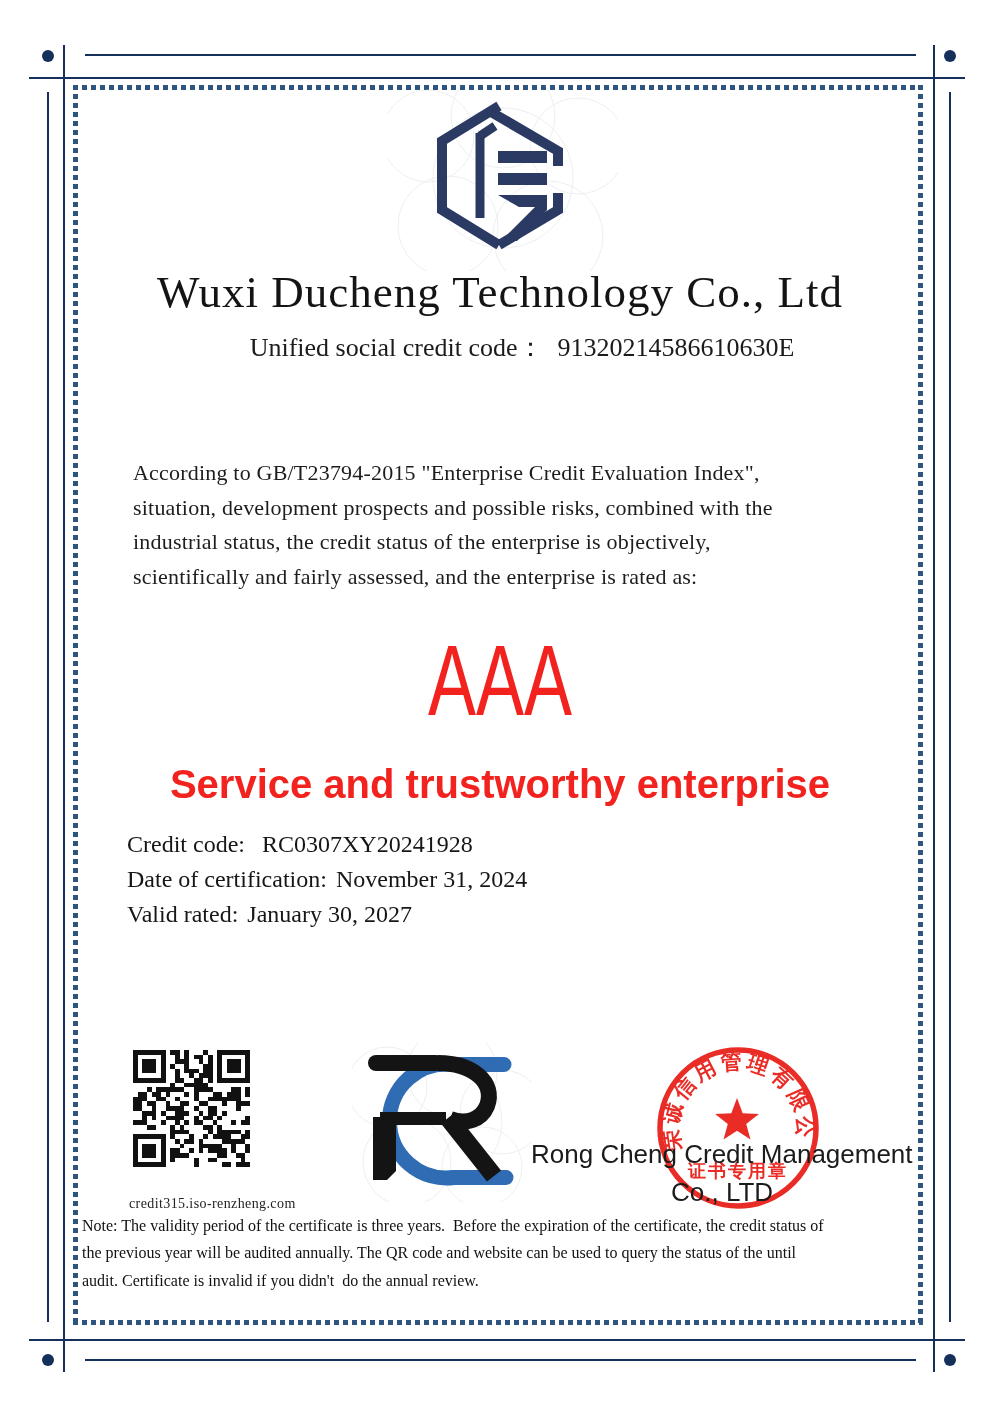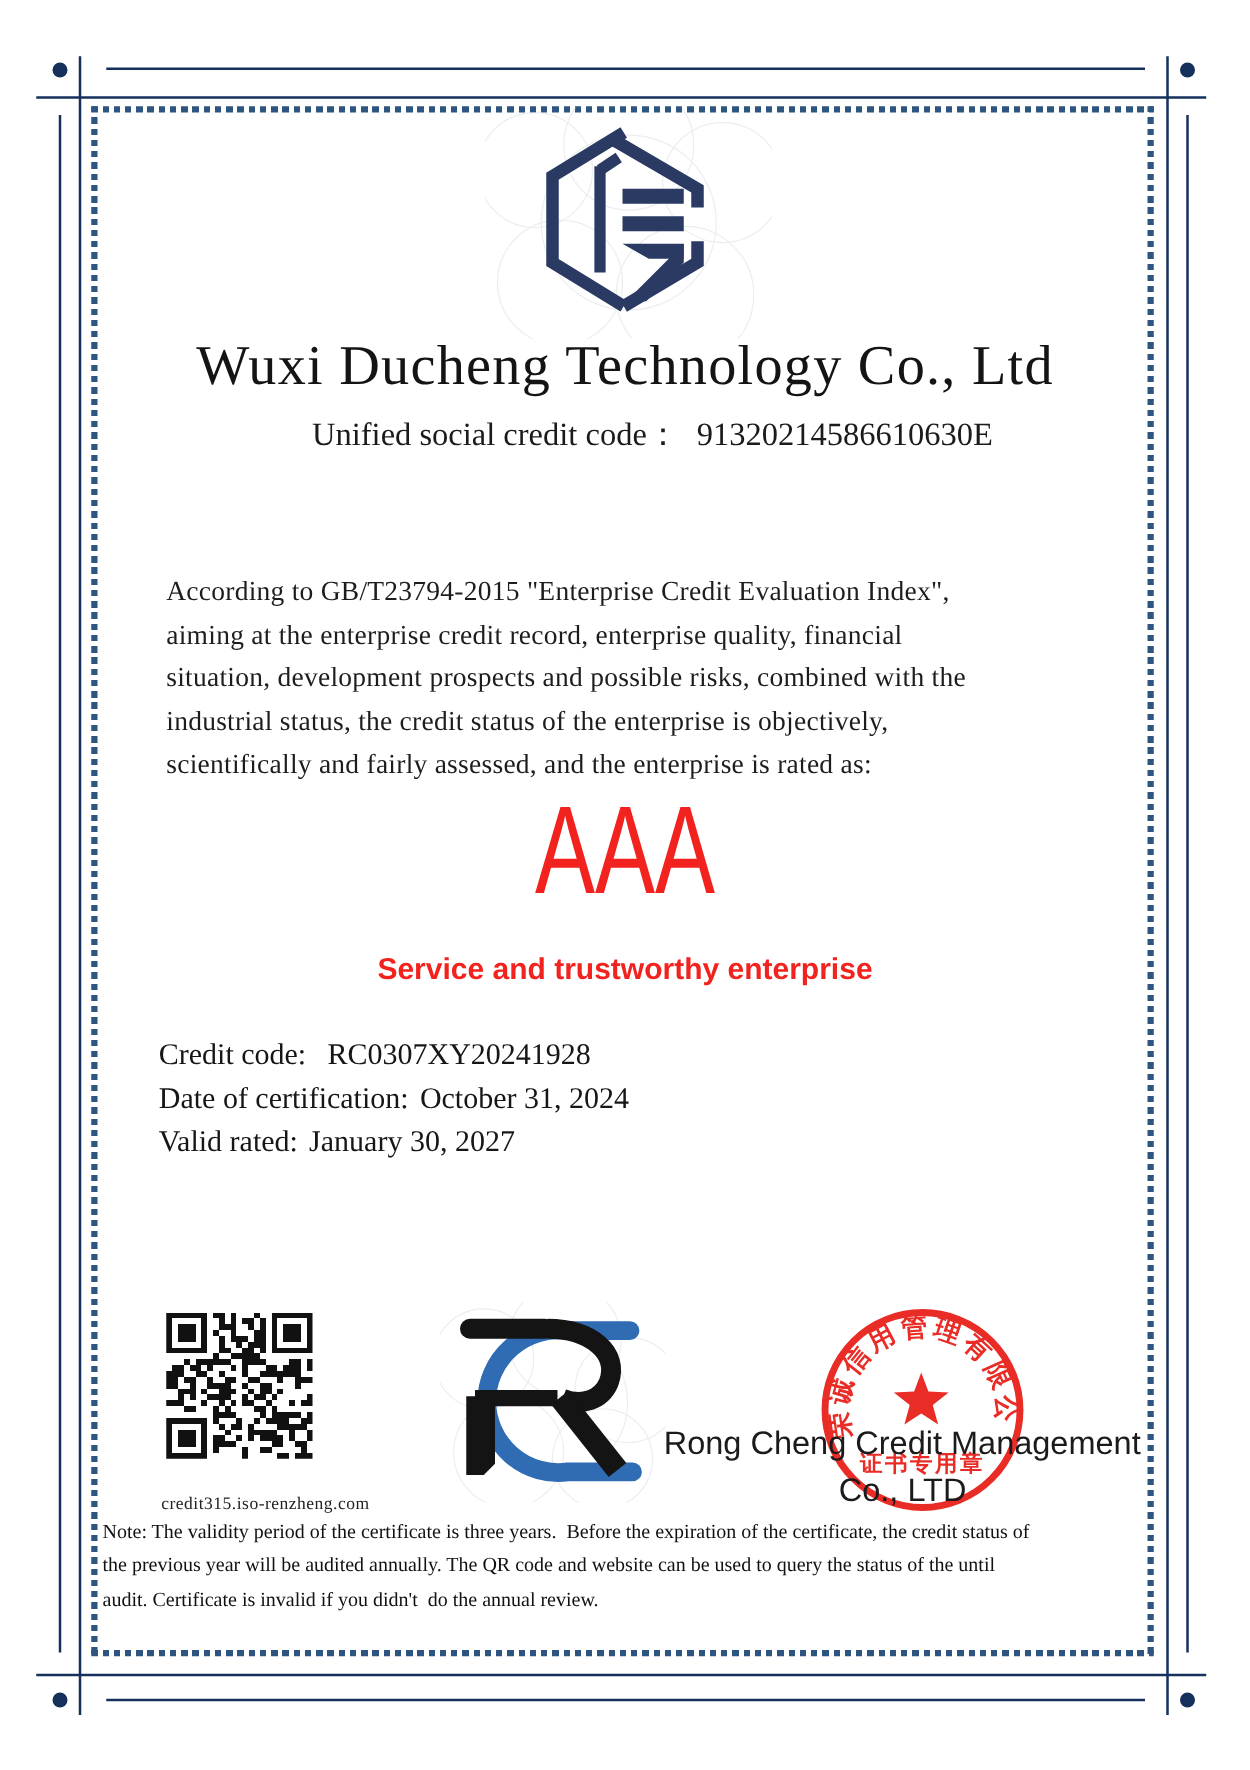--- a/index.html
+++ b/index.html
@@ -14,21 +14,21 @@
   .dotted.h{height:5px; background:repeating-linear-gradient(90deg, var(--dot_blue,#2e5580) 0 5px, transparent 5px 9px);}
   .dotted.v{width:5px;  background:repeating-linear-gradient(180deg, var(--dot_blue,#2e5580) 0 5px, transparent 5px 9px);}
   
   .center{position:absolute; left:0; width:1000px; text-align:center;}
   .title{top:266px; font-size:45px; letter-spacing:1px; color:#141414;}
   .codeline{top:330px; font-size:26px; color:#1b1b1b;padding-left:22px;}
   .codeline .gap{display:inline-block; width:14px;}
   .para{position:absolute; left:133px; top:456px; width:760px; font-size:22px; line-height:34.6px; letter-spacing:.2px; color:#1d1d1d;}
   .rating{top:630px; font-size:100px; font-weight:normal; font-family:"Liberation Sans",sans-serif; color:var(--accent_red,#f2231e); line-height:1;}
   .rating span{display:inline-block; transform:scaleX(.72);}
-  .subtitle{top:762px; font-size:24px; font-weight:bold; font-family:"Liberation Sans",sans-serif; color:var(--accent_red,#f2231e);}
+  .subtitle{top:762px; font-size:40px; font-weight:bold; font-family:"Liberation Sans",sans-serif; color:var(--accent_red,#f2231e);}
   .details{position:absolute; left:127px; top:827px; font-size:24px; line-height:35.2px; color:#161616;}
   .details .row span{white-space:pre-wrap;}
   .details .lab{margin-right:9px;}
   .details .row:first-child .lab{margin-right:17px;}
   .qrwrap{position:absolute; left:133px; top:1050px; width:117px; height:117px;}
   .qrcaption{position:absolute; left:129px; top:1196px; font-size:14px; letter-spacing:.4px; color:#222;}
   .rclogo{position:absolute; left:368px; top:1046px;}
   .guill{position:absolute; opacity:.45;}
   .stamp{position:absolute; left:655px; top:1045px; z-index:2; opacity:.95;}
   .issuer1{position:absolute; left:531px; top:1139px; font-family:"Liberation Sans",sans-serif; font-size:26px; color:#1b1b1b; z-index:3;text-align:right;}
@@ -88,35 +88,34 @@
     </g>
   </svg>
 
   <div class="center title">Wuxi Ducheng Technology Co., Ltd</div>
   <div class="center codeline">
     <span>Unified social credit code：</span><span class="gap"></span><span>91320214586610630E</span>
   </div>
 
   <div class="para">
     <div>According to GB/T23794-2015 "Enterprise Credit Evaluation Index",</div>
-    <div>aiming at the enterprise credit record, enterprise quality, financial</div>
     <div>situation, development prospects and possible risks, combined with the</div>
     <div>industrial status, the credit status of the enterprise is objectively,</div>
     <div>scientifically and fairly assessed, and the enterprise is rated as:</div>
   </div>
 
   <div class="center rating"><span>AAA</span></div>
   <div class="center subtitle">Service and trustworthy enterprise</div>
 
   <div class="details">
     <div class="row">
       <span class="lab">Credit code:</span><span>RC0307XY20241928</span>
     </div>
     <div class="row">
-      <span class="lab">Date of certification:</span><span>October 31, 2024</span>
+      <span class="lab">Date of certification:</span><span>November 31, 2024</span>
     </div>
     <div class="row">
       <span class="lab">Valid rated:</span><span>January 30, 2027</span>
     </div>
   </div>
 
   <div class="qrwrap">
     <svg id="qr-svg" width="117" height="117" viewBox="0 0 25 25" shape-rendering="crispEdges">
         <rect x="8" y="0" width="1" height="1" fill="#111"></rect>
         <rect x="9" y="0" width="1" height="1" fill="#111"></rect>

